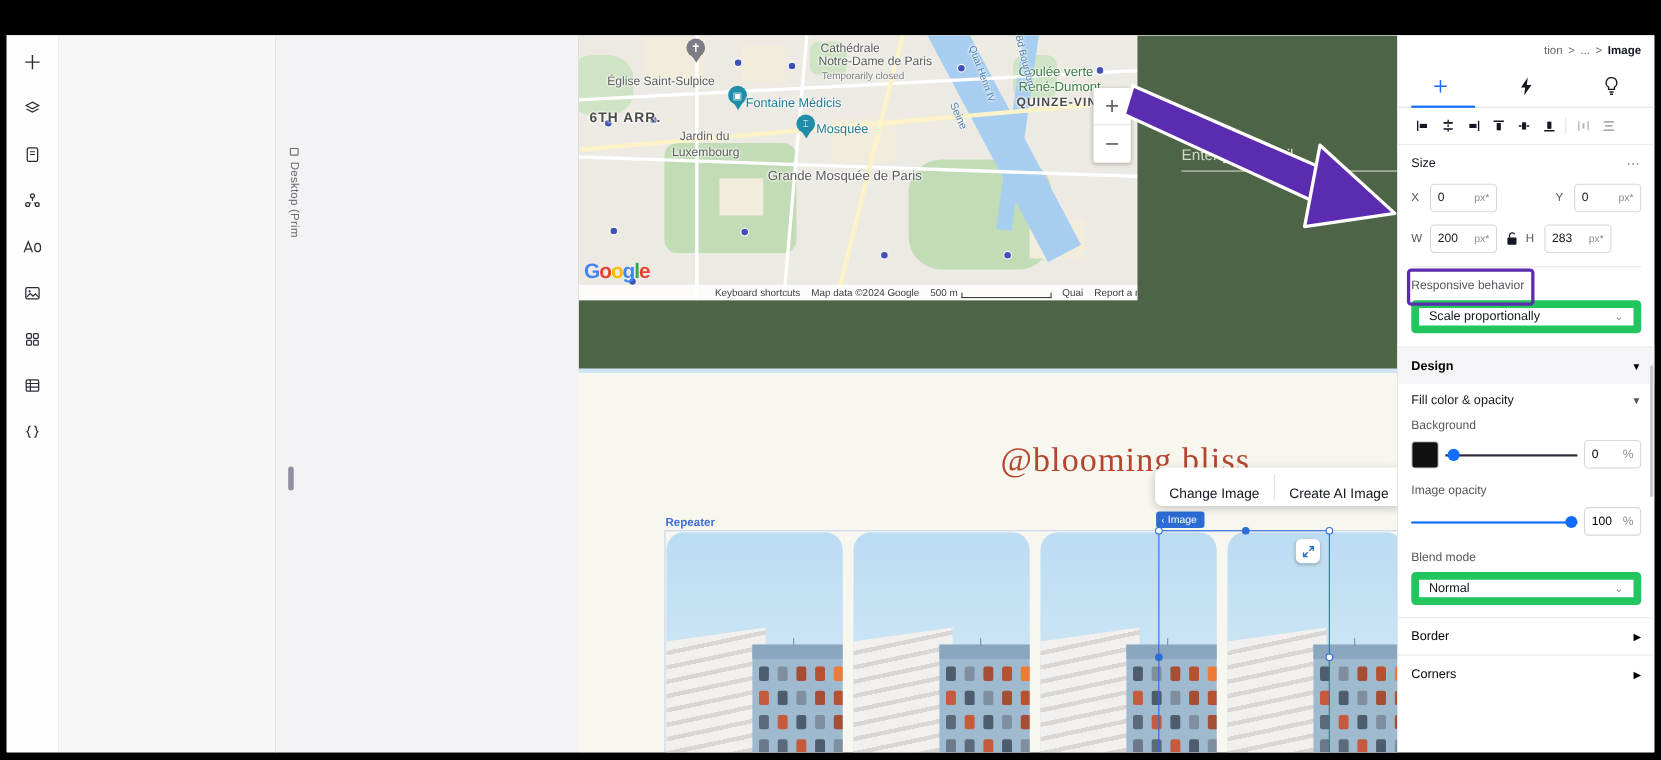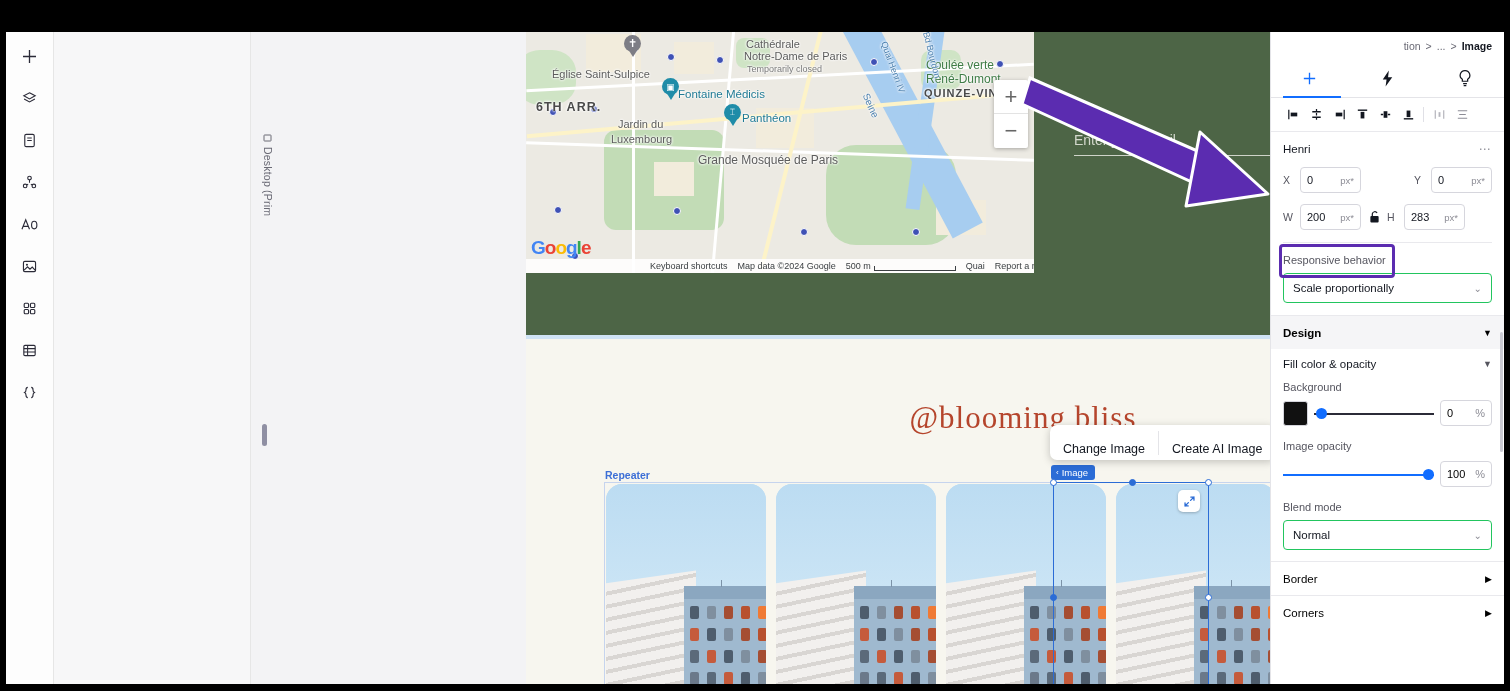--- a/index.html
+++ b/index.html
@@ -176,21 +176,21 @@
           font-size:11px; color:#131720; background:#fff; }
   .numf .unit { color:#8d8d96; font-size:9.5px; }
   .spacer { flex:1; }
   #wHighlight { position:absolute; left:8px; top:212px; width:116px; height:34px;
                 border:3px solid #5b2cb0; border-radius:4px; pointer-events:none; }
   .lockIcon { width:14px; display:flex; align-items:center; justify-content:center; }
 
   .divider { height:1px; background:#e9e9ed; margin:12px 0 0; }
 
   .fieldLabel { font-size:11px; color:#55555f; margin-top:11px; }
-  .select { margin-top:7px; height:30px; border:1px solid #22c55e; border-radius:4px;
+  .select { margin-top:7px; height:30px; border:7px solid #22c55e; border-radius:4px;
             display:flex; align-items:center; justify-content:space-between; padding:0 9px;
             font-size:11.5px; color:#131720; cursor:pointer; }
 
   .accordion { height:34px; display:flex; align-items:center; justify-content:space-between;
                padding:0 12px; font-size:11.5px; border-top:1px solid #e9e9ed; cursor:pointer; }
   .accordion.active { background:#f5f5f7; font-weight:700; }
 
   .toggleRow { height:38px; display:flex; align-items:center; justify-content:space-between;
                padding:0 12px; font-size:11.5px; color:#131720; border-bottom:1px solid #e9e9ed; }
   .sw { width:28px; height:15px; border-radius:8px; background:#116dff; position:relative; cursor:pointer; }
@@ -347,21 +347,21 @@
         </div>
         <div class="pin gray" style="left:232px;top:-10px;">
           
         </div>
 
         <div class="mlabel" style="left:220px;top:18px;">Cathédrale</div>
         <div class="mlabel" style="left:218px;top:30px;">Notre-Dame de Paris</div>
         <div class="mlabel sub" style="left:221px;top:44px;">Temporarily closed</div>
         <div class="mlabel" style="left:26px;top:48px;">Église Saint-Sulpice</div>
         <div class="mlabel poi" style="left:152px;top:68px;">Fontaine Médicis</div>
-        <div class="mlabel poi" style="left:216px;top:92px;">Panthéon</div>
+        <div class="mlabel poi" style="left:216px;top:92px;">Mosquée</div>
         <div class="mlabel" style="left:92px;top:98px;">Jardin du</div>
         <div class="mlabel" style="left:85px;top:113px;">Luxembourg</div>
         <div class="mlabel big" style="left:10px;top:80px;">6TH ARR.</div>
         <div class="mlabel" style="left:172px;top:133px;font-size:12px;">Grande Mosquée de Paris</div>
         <div class="mlabel" style="left:400px;top:38px;font-size:12px;color:#3f7c46;">Coulée verte</div>
         <div class="mlabel" style="left:400px;top:52px;font-size:12px;color:#3f7c46;">René-Dumont</div>
         <div class="mlabel big" style="left:398px;top:67px;font-size:11px;">QUINZE-VIN</div>
         <div class="mlabel riverlbl" style="left:340px;top:42px;font-size:9px;transform:rotate(70deg);">Quai Henri IV</div>
         <div class="mlabel riverlbl" style="left:382px;top:30px;font-size:9px;transform:rotate(76deg);">Bd Bourdon</div>
         <div class="mlabel riverlbl" style="left:332px;top:80px;font-size:10px;transform:rotate(66deg);">Seine</div>
@@ -625,21 +625,21 @@
           </div>
       <div class="ai">
             <svg width="15" height="15" viewBox="0 0 16 16">
               <path d="M3 4h10M4.5 8h7M3 12h10" stroke="#8d8d96" stroke-width="1.3"></path>
             </svg>
           </div>
     </div>
 
     <div class="sec">
       <div class="sechead">
-        <span>Henri</span>
+        <span>Size</span>
         <span class="dots">⋯</span>
       </div>
 
       <div class="row">
         <span class="lbl">X</span>
         <div class="numf">
           <span>0</span>
           <span class="unit">px*</span>
         </div>
         <div class="spacer"></div>

